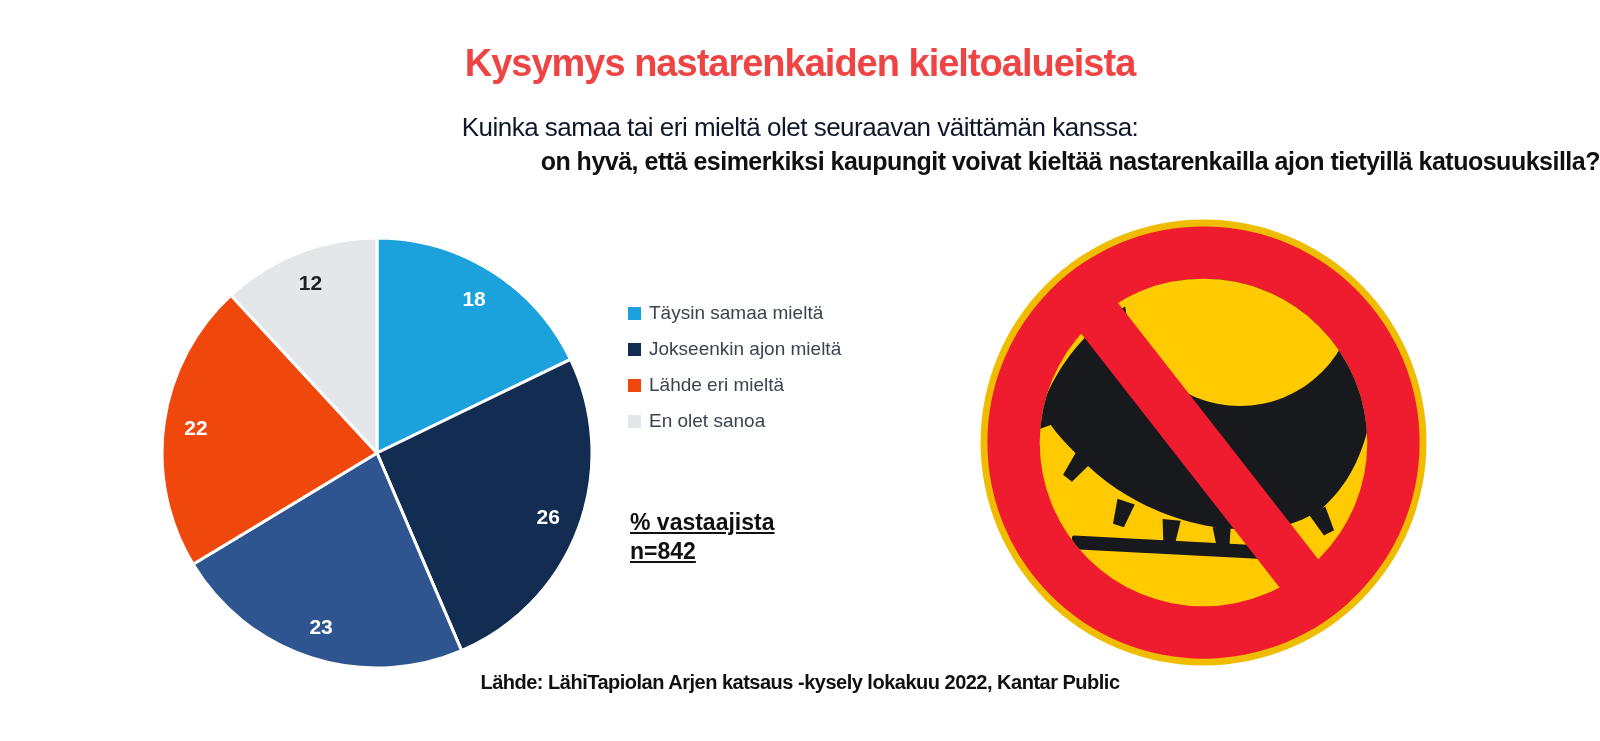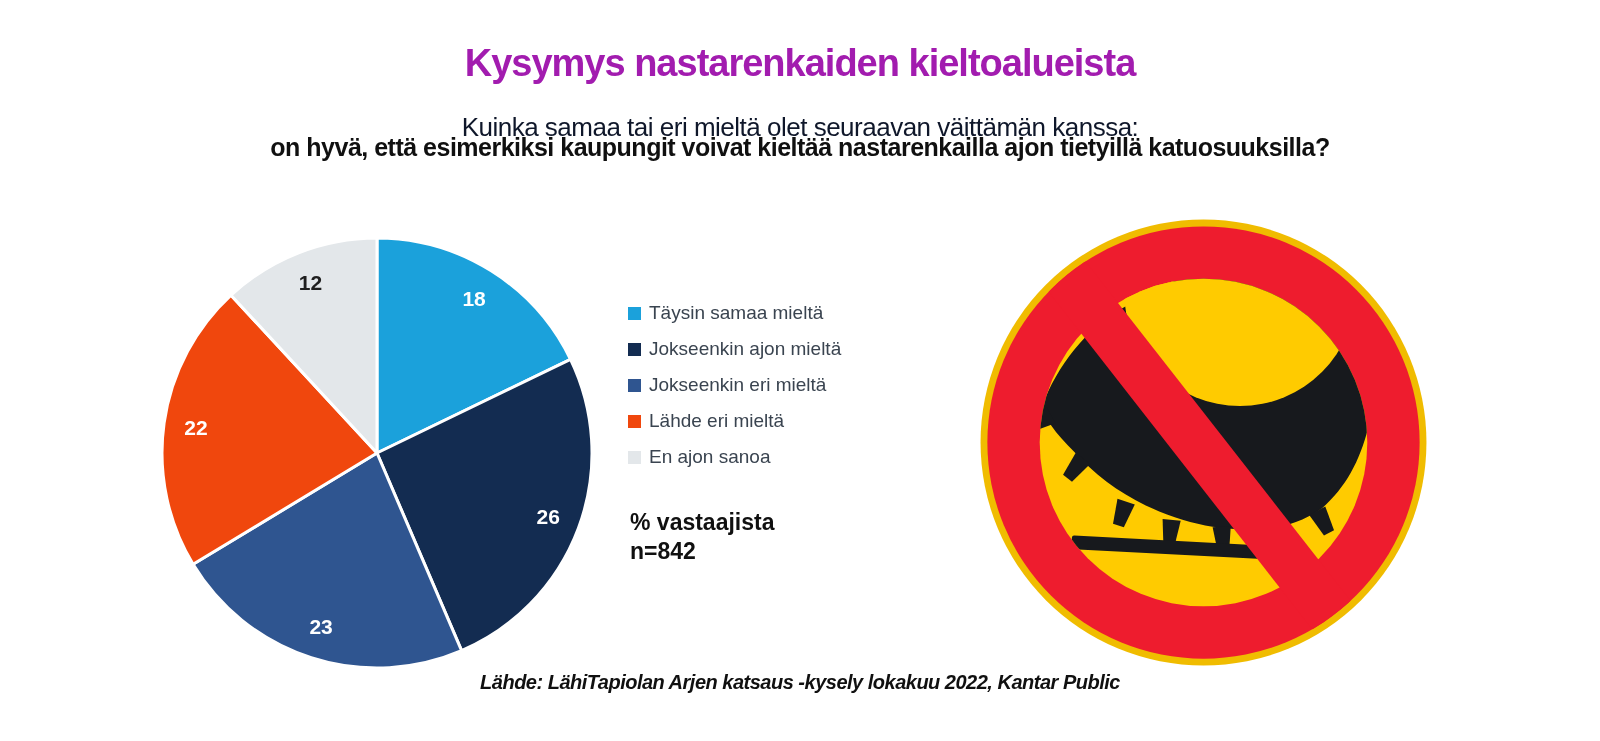--- a/index.html
+++ b/index.html
@@ -2,44 +2,44 @@
 <html><head>
 <meta charset="utf-8">
 <style>
   html,body{margin:0;padding:0;background:#ffffff;}
   .canvas{
     position:relative;width:1600px;height:741px;background:#ffffff;
     font-family:"Liberation Sans",sans-serif;overflow:hidden;color:#111;
   }
   .title{
     position:absolute;top:42px;left:0;width:100%;text-align:center;
-    font-size:38px;font-weight:700;letter-spacing:-1px;color:#a21caf;
+    font-size:38px;font-weight:700;letter-spacing:-1px;color:#ef4444;
   }
   .sub1{
     position:absolute;top:112px;left:0;width:100%;text-align:center;
     font-size:26px;font-weight:400;letter-spacing:-0.5px;color:#0f172a;
   }
   .sub2{
-    position:absolute;top:133px;left:0;width:100%;text-align:center;
+    position:absolute;top:147px;left:0;width:100%;text-align:right;
     font-size:25px;font-weight:700;letter-spacing:-0.5px;color:#101010;
   }
   .pie-wrap{position:absolute;left:157px;top:233px;width:440px;height:440px;}
   .pie-wrap svg{display:block;width:100%;height:100%;}
   .slice-label{font-family:"Liberation Sans",sans-serif;font-size:21px;font-weight:700;}
   .legend{position:absolute;left:628px;top:302px;display:flex;flex-direction:column;gap:14px;}
   .legend-row{display:flex;align-items:center;gap:8px;height:22px;}
   .legend-swatch{width:13px;height:13px;flex:0 0 13px;}
   .legend-label{font-size:19px;color:#3a4450;white-space:nowrap;}
-  .stats{position:absolute;left:630px;top:508px;}
+  .stats{position:absolute;left:630px;top:508px;text-decoration:underline;}
   .stat-line{font-size:23px;font-weight:700;color:#101010;line-height:29px;}
   .sign-wrap{position:absolute;left:976px;top:215px;width:455px;height:455px;}
   .sign-wrap svg{display:block;width:100%;height:100%;}
   .footer{
     position:absolute;top:671px;left:0;width:100%;text-align:center;
-    font-size:20px;font-weight:700;letter-spacing:-0.5px;color:#101010;font-style:italic;
+    font-size:20px;font-weight:700;letter-spacing:-0.5px;color:#101010;
   }
 </style>
 </head>
 <body>
 
 <div class="canvas">
 
   <div class="title">Kysymys nastarenkaiden kieltoalueista</div>
   <div class="sub1">Kuinka samaa tai eri mieltä olet seuraavan väittämän kanssa:</div>
   <div class="sub2">on hyvä, että esimerkiksi kaupungit voivat kieltää nastarenkailla ajon tietyillä katuosuuksilla?</div>
@@ -62,30 +62,26 @@
   <div class="legend">
       <div class="legend-row">
         <span class="legend-swatch" style="background: rgb(27, 161, 219);"></span>
         <span class="legend-label">Täysin samaa mieltä</span>
       </div>
       <div class="legend-row">
         <span class="legend-swatch" style="background: rgb(19, 44, 81);"></span>
         <span class="legend-label">Jokseenkin ajon mieltä</span>
       </div>
       <div class="legend-row">
-        <span class="legend-swatch" style="background: rgb(47, 85, 144);"></span>
-        <span class="legend-label">Jokseenkin eri mieltä</span>
-      </div>
-      <div class="legend-row">
         <span class="legend-swatch" style="background: rgb(240, 71, 13);"></span>
         <span class="legend-label">Lähde eri mieltä</span>
       </div>
       <div class="legend-row">
         <span class="legend-swatch" style="background: rgb(227, 231, 234);"></span>
-        <span class="legend-label">En ajon sanoa</span>
+        <span class="legend-label">En olet sanoa</span>
       </div>
     </div>
 
   <div class="stats">
     <div class="stat-line">% vastaajista</div>
     <div class="stat-line">n=842</div>
   </div>
 
   <div class="sign-wrap">
     <svg viewBox="0 0 200 200">

